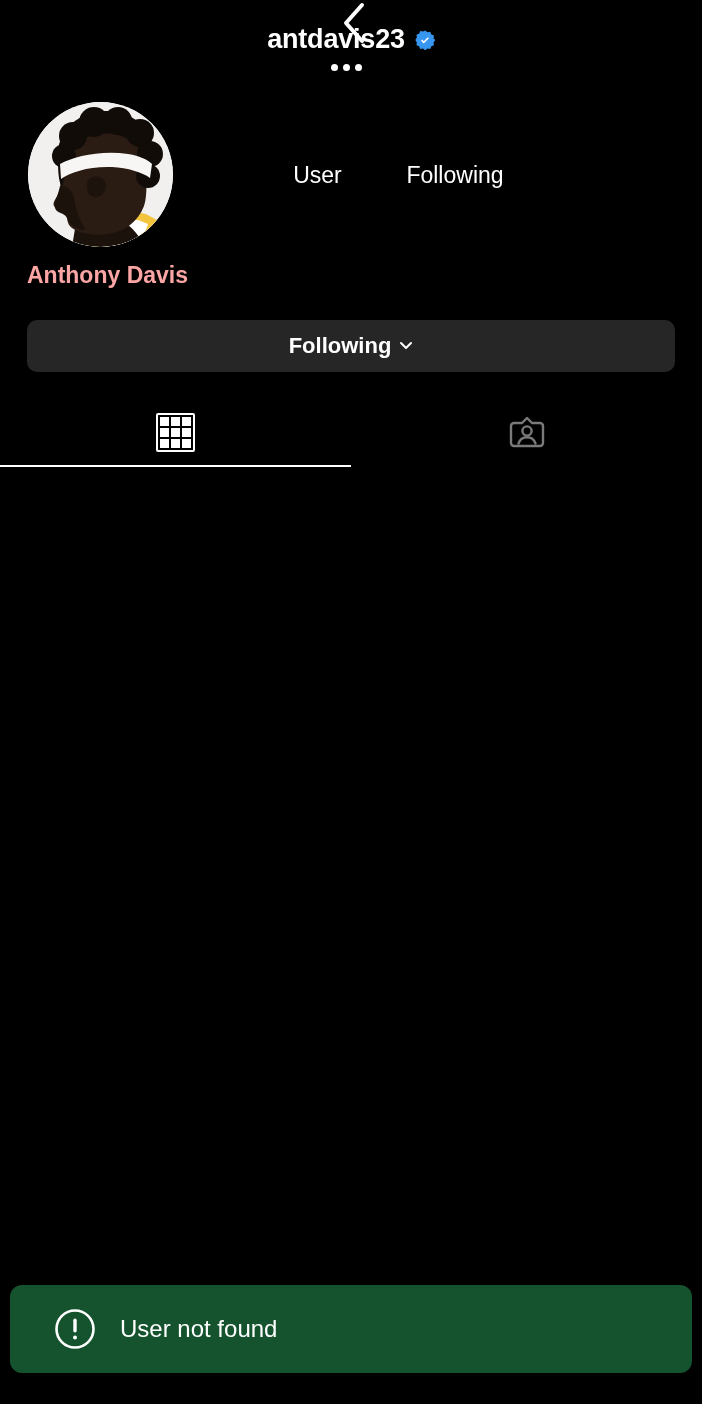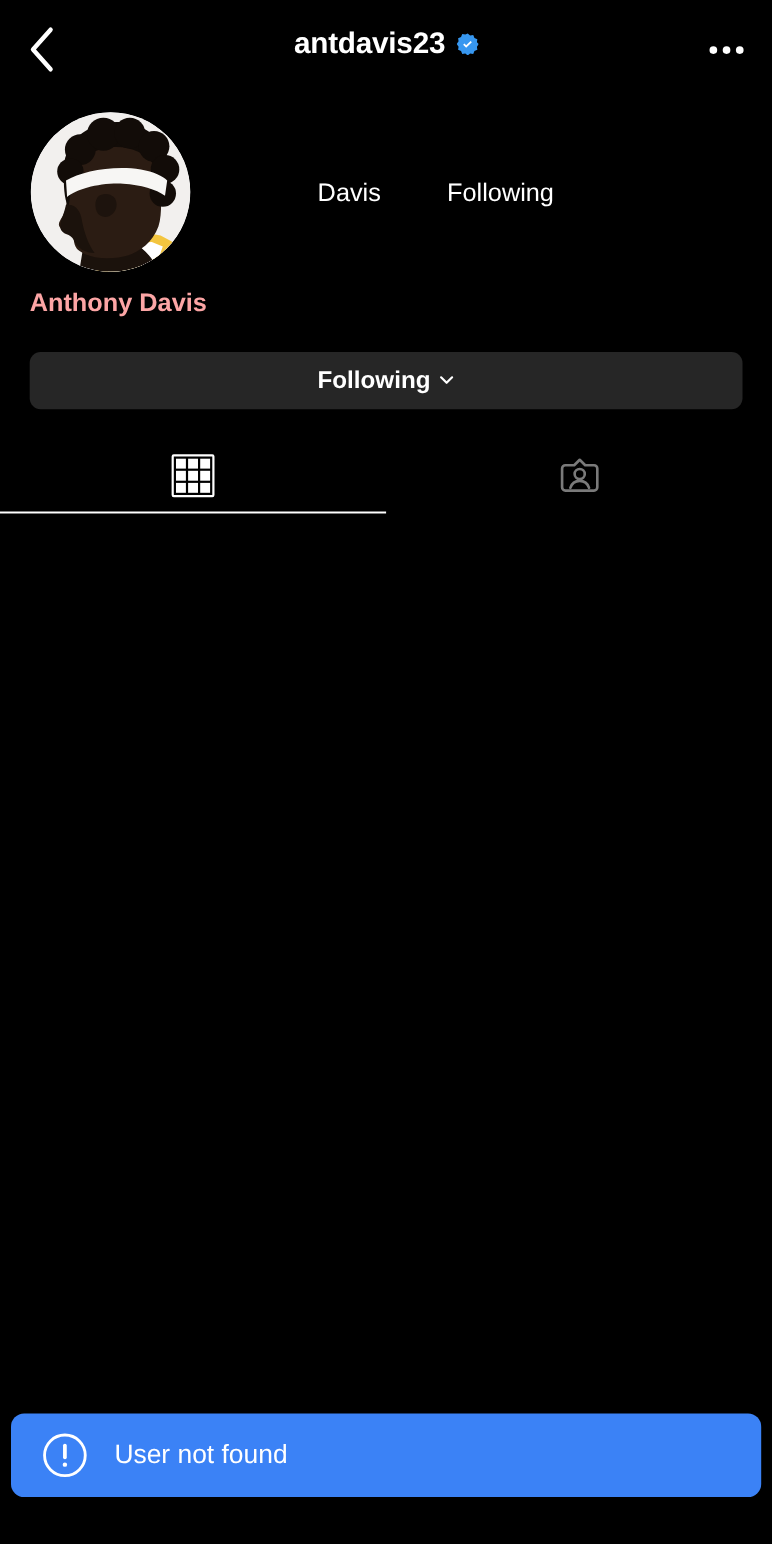--- a/index.html
+++ b/index.html
@@ -18,20 +18,21 @@
   }
 
   
   .topbar {
     position: absolute;
     left: 0; top: 0;
     width: 702px; height: 90px;
     display: flex;
     align-items: center;
     justify-content: space-between;
+    flex-direction: column;
   }
   .back-btn {
     width: 64px; height: 64px;
     margin-left: 6px;
     display: flex;
     align-items: center;
     justify-content: center;
     cursor: pointer;
   }
   .title-wrap {
@@ -203,27 +204,27 @@
     width: 702px;
     height: 810px;
     background: #000000;
   }
 
   
   .toast {
     position: absolute;
     left: 10px; top: 1285px;
     width: 682px;
-    height: 76px;
-    background: #3b82f6;
+    height: 88px;
+    background: #14532d;
     border-radius: 12px;
     display: flex;
     align-items: center;
     box-sizing: border-box;
-    padding-left: 28px;
+    padding-left: 44px;
     gap: 24px;
   }
   .toast-msg {
     font-size: 24px;
     color: #ffffff;
     line-height: 1;
   }
 </style>
 </head>
 <body>
@@ -289,21 +290,21 @@
 
       <path d="M32 84 C30 94 26 100 27 106 C29 112 36 110 39 116 C42 124 50 128 58 128
                C52 120 48 108 46 96 C44 88 40 84 32 84 Z" fill="#1b120c"></path>
     </g>
   </svg>
 </div>
 
 <div class="stats">
   <div class="stat stat-posts">
     <div class="stat-value"></div>
-    <div class="stat-label">Davis</div>
+    <div class="stat-label">User</div>
   </div>
   <div class="stat stat-following">
     <div class="stat-value"></div>
     <div class="stat-label">Following</div>
   </div>
 </div>
 
 <div class="fullname">Anthony Davis</div>
 
 <div class="actions">

